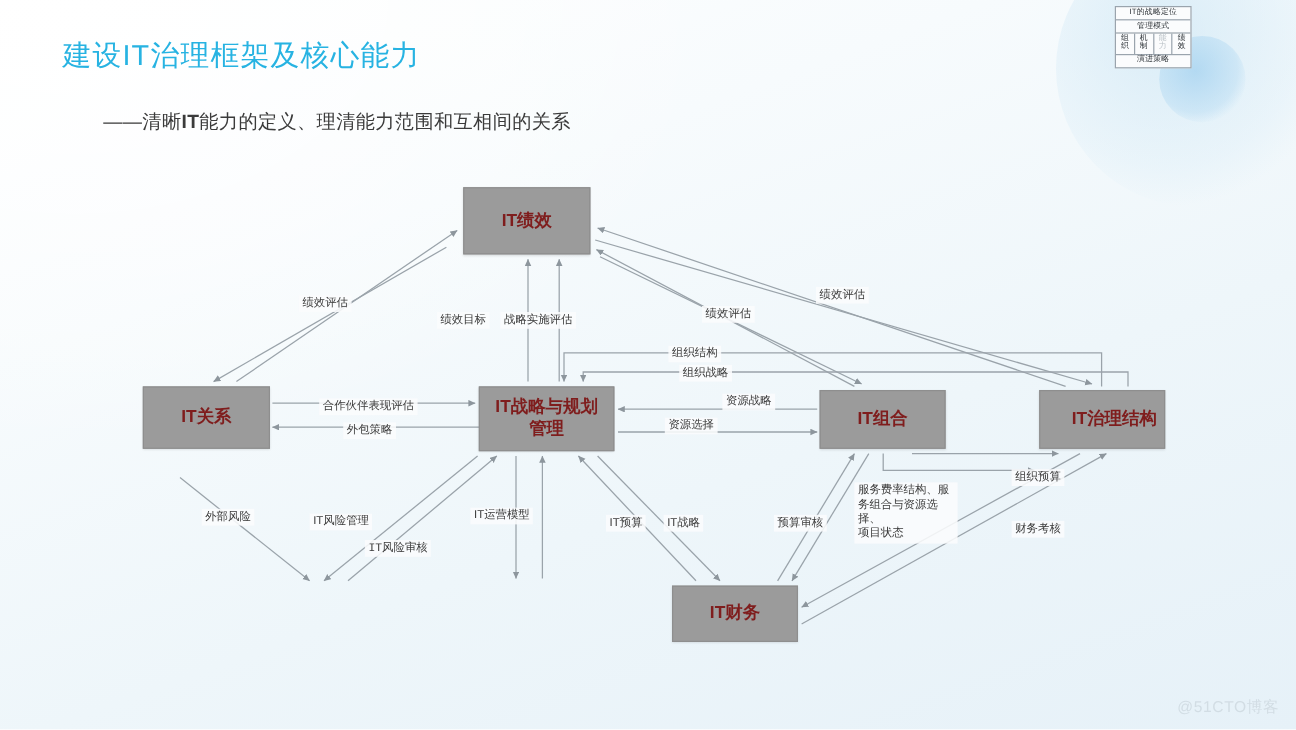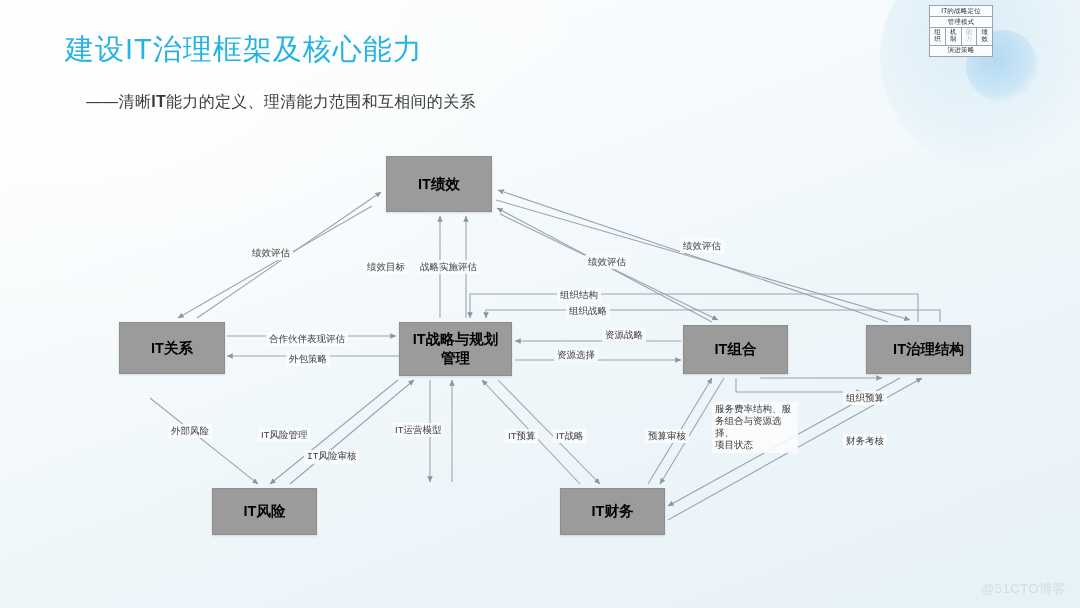--- a/index.html
+++ b/index.html
@@ -45,26 +45,25 @@
     width: 72px;
     height: 72px;
     background: radial-gradient(circle at 42% 40%, rgba(152,204,238,0.62) 0%, rgba(176,216,242,0.42) 58%, rgba(200,230,246,0) 75%);
   }
 
   
   #title {
     position: absolute;
     left: 52px;
     top: 30px;
-    font-size: 29px;
+    font-size: 24px;
     letter-spacing: 1px;
     color: #27b3e2;
     font-weight: 400;
     white-space: nowrap;
-    margin-left: 13px;
   }
   #subtitle {
     position: absolute;
     left: 86px;
     top: 92px;
     font-size: 16px;
     color: #3b3b3b;
     white-space: nowrap;
     letter-spacing: 0.3px;
   }
@@ -116,21 +115,21 @@
   }
   #wires {
     position: absolute;
     left: 0; top: 0;
     width: 1080px; height: 608px;
   }
   .node {
     position: absolute;
     background: #9b9b9b;
     border: 1px solid #8e8e8e;
-    color: #000000;
+    color: #7f1d1d;
     font-size: 14.5px;
     font-weight: 700;
     display: flex;
     align-items: center;
     justify-content: center;
     text-align: center;
     line-height: 1.28;
     box-sizing: border-box;
     padding: 2px 6px;
     box-shadow: 0 1px 2px rgba(0,0,0,0.12);
@@ -266,23 +265,20 @@
       <span>IT关系</span>
     </div>
     <div class="node" style="left:399px; top:322px; width:113px; height:54px;">
       <span>IT战略与规划管理</span>
     </div>
     <div class="node" style="left:683px; top:325px; width:105px; height:49px;">
       <span>IT组合</span>
     </div>
     <div class="node" style="left:866px; top:325px; width:105px; height:49px;justify-content:flex-end;">
       <span>IT治理结构</span>
-    </div>
-    <div class="node" style="left:212px; top:488px; width:105px; height:47px;">
-      <span>IT风险</span>
     </div>
     <div class="node" style="left:560px; top:488px; width:105px; height:47px;">
       <span>IT财务</span>
     </div>
 
     <div class="edge-label" style="left:249px; top:246px;">绩效评估</div>
     <div class="edge-label" style="left:364px; top:260px;">绩效目标</div>
     <div class="edge-label" style="left:417px; top:260px;">战略实施评估</div>
     <div class="edge-label" style="left:585px; top:255px;">绩效评估</div>
     <div class="edge-label" style="left:680px; top:239px;">绩效评估</div>

